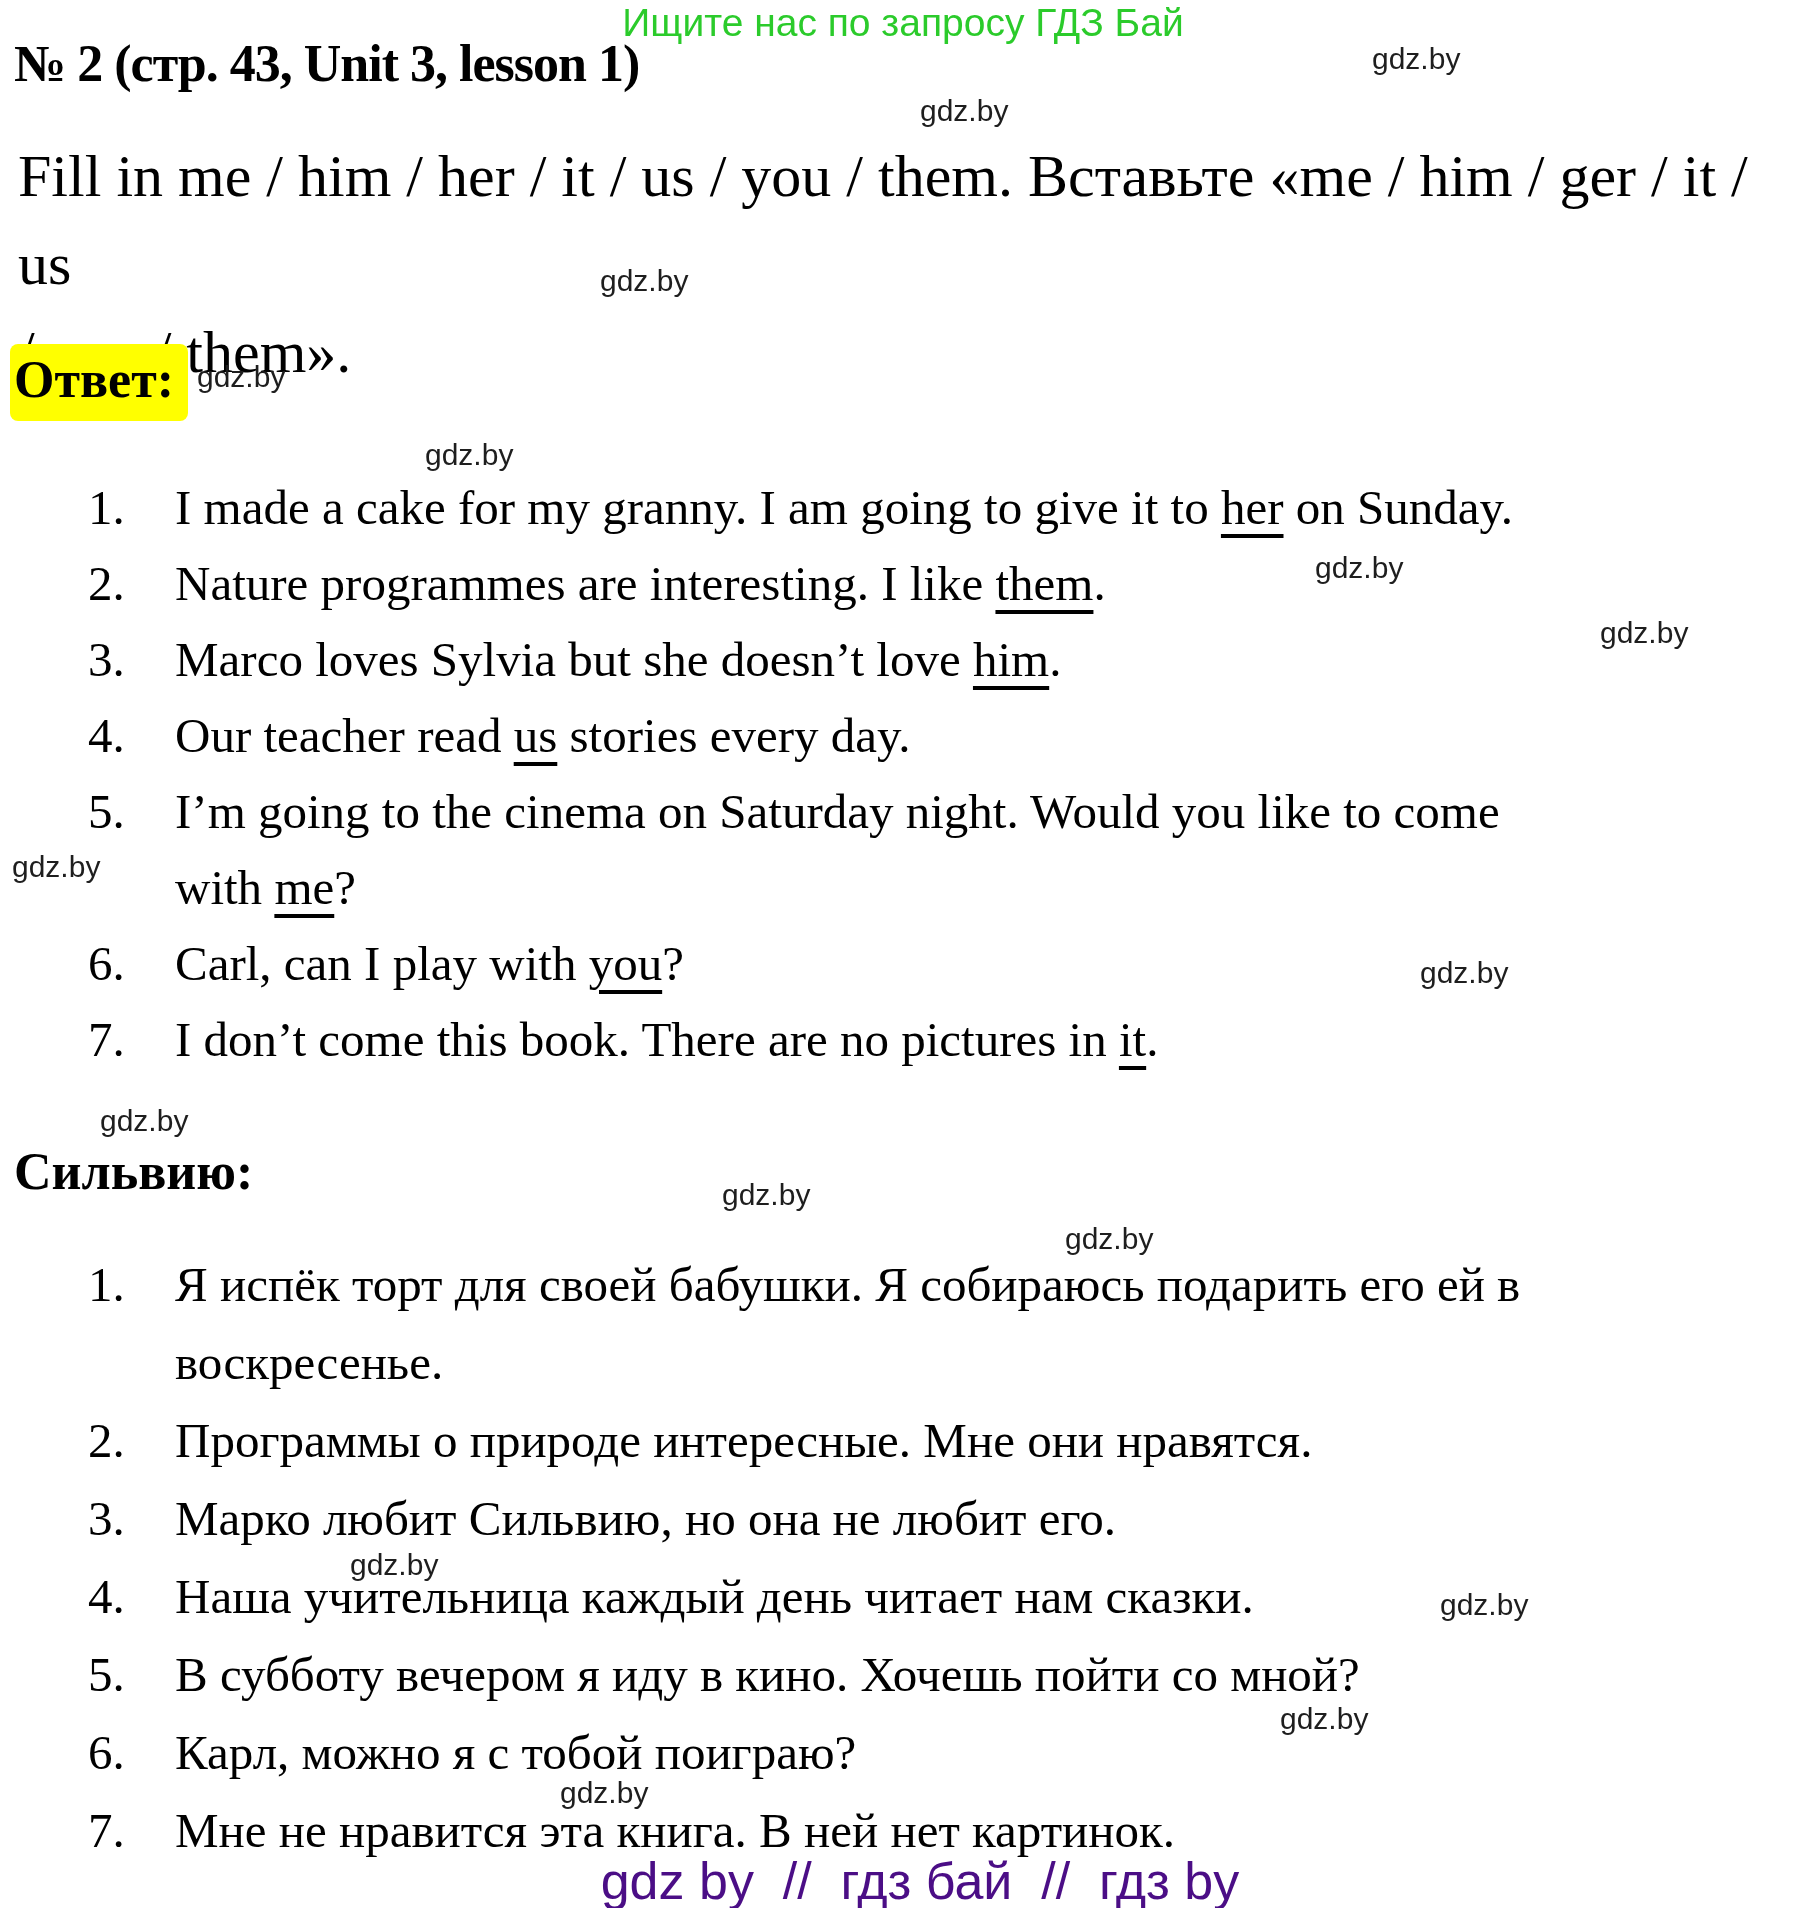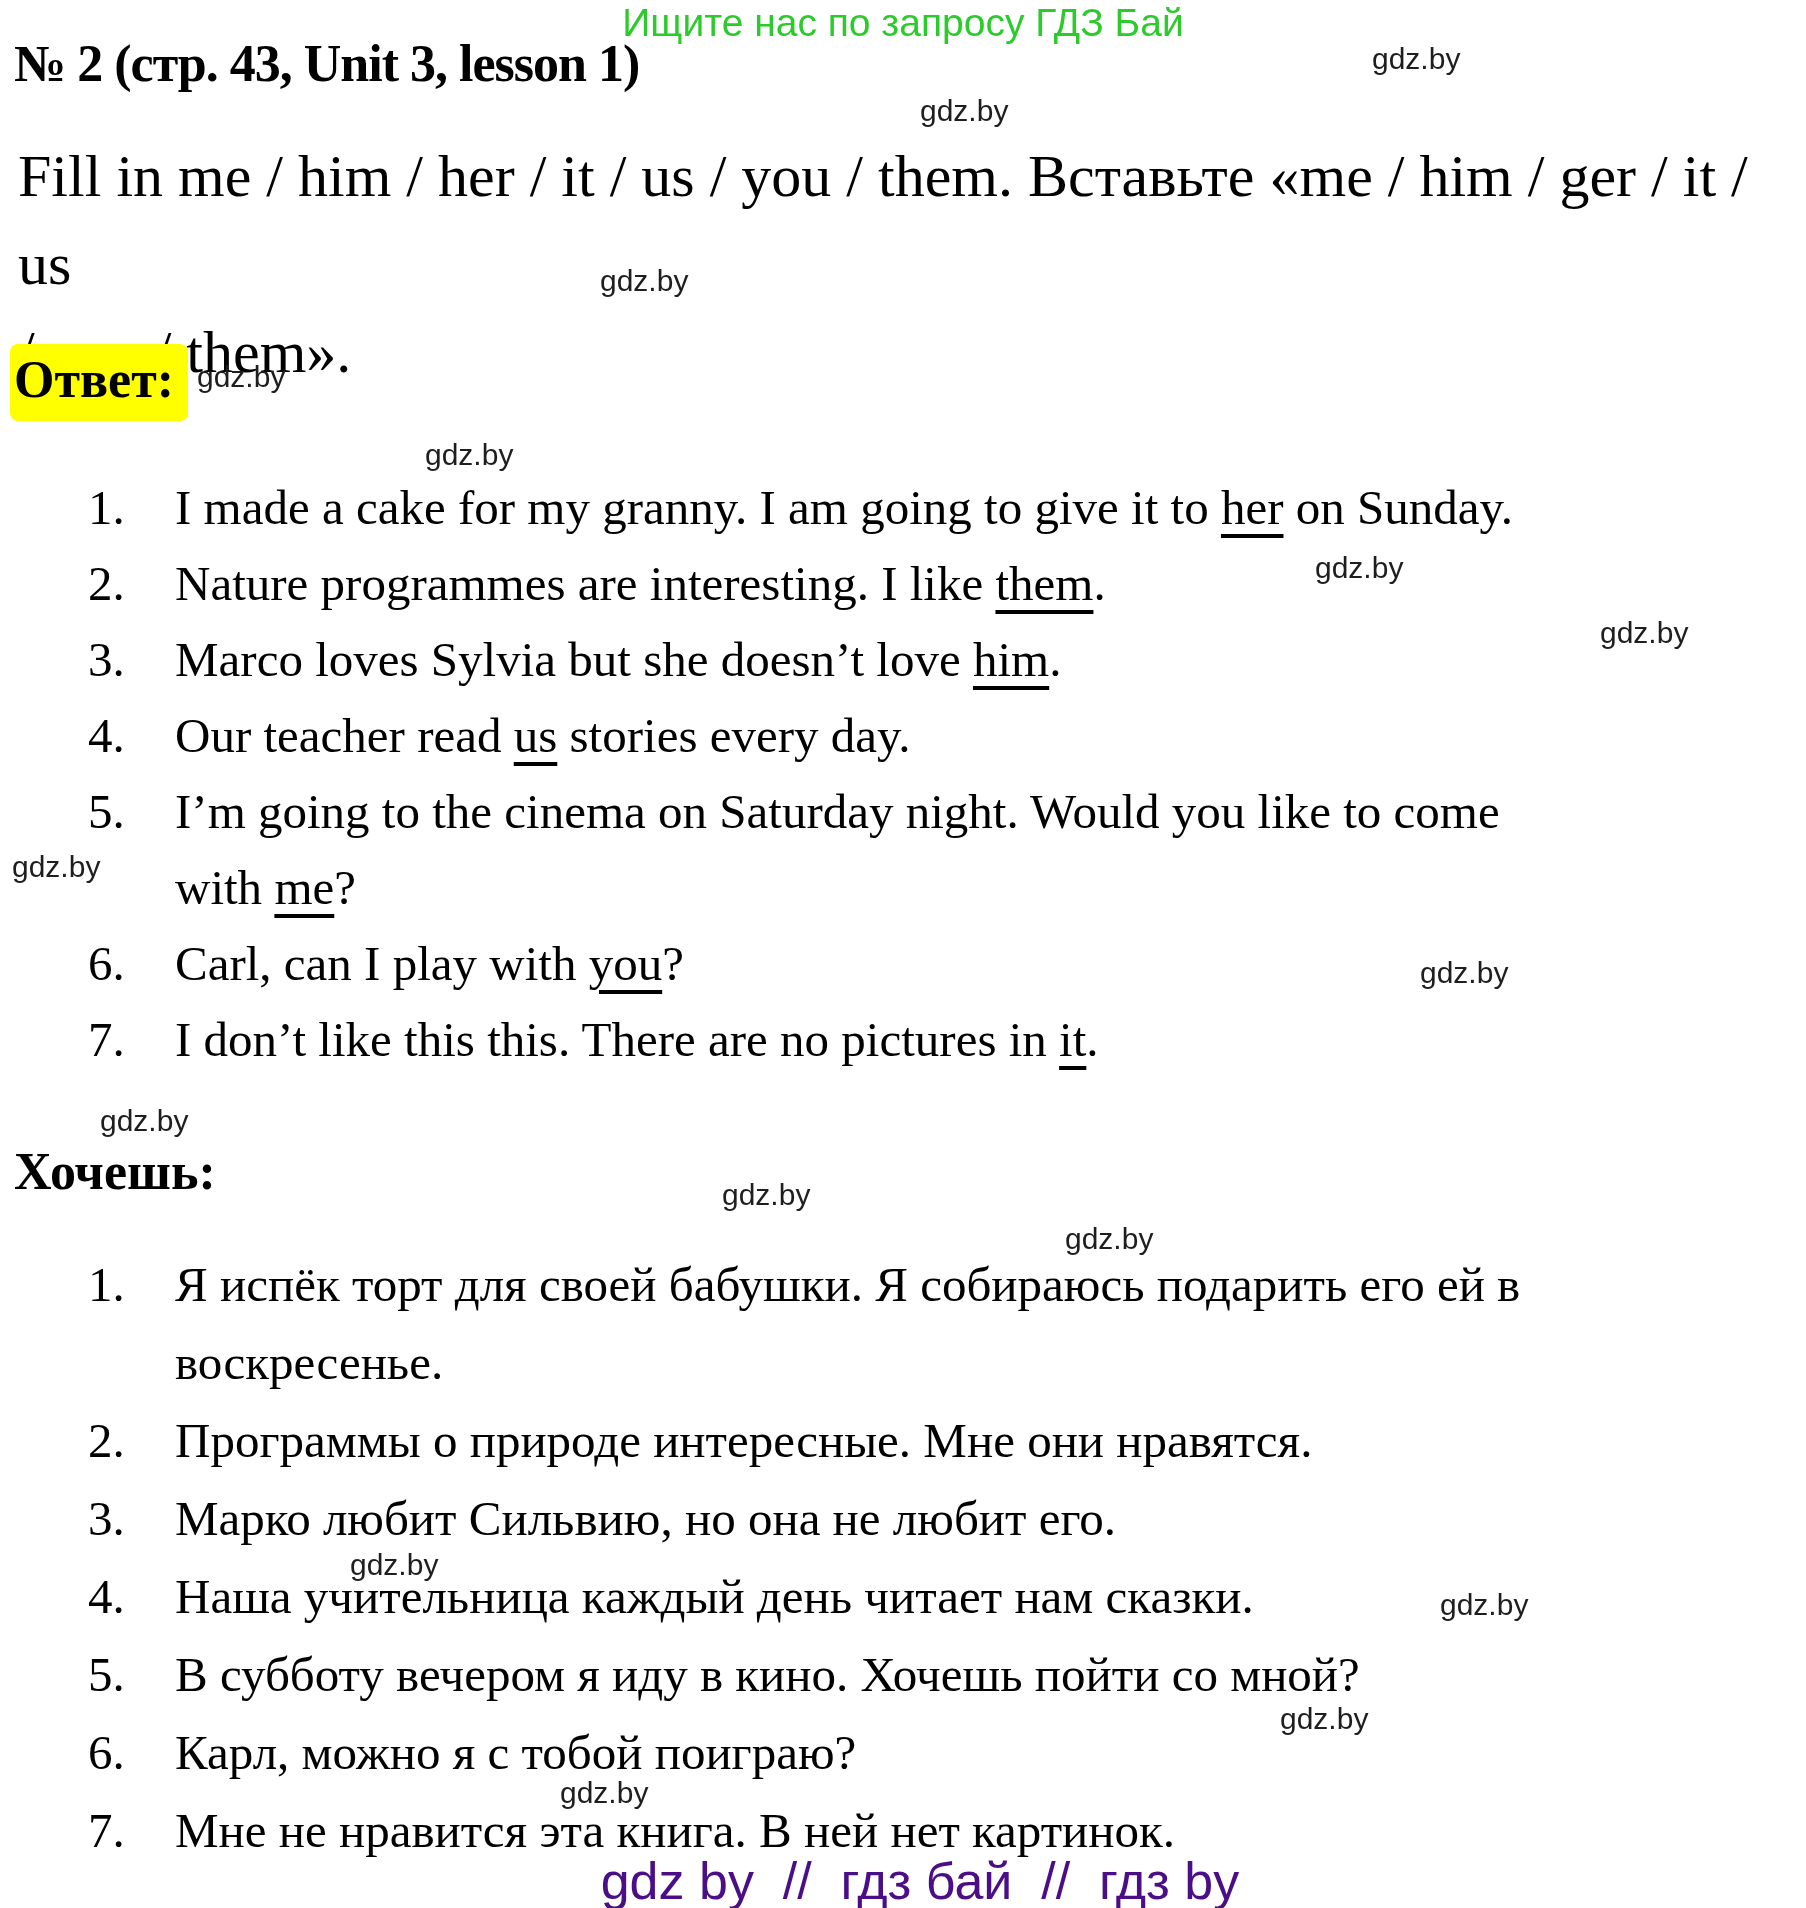--- a/index.html
+++ b/index.html
@@ -90,25 +90,25 @@
 with </span><span class="ans-word">me</span><span>?</span></span>
   </li>
 
   <li class="item">
     <span class="item-num">6.</span>
     <span class="item-text"><span>Carl, can I play with </span><span class="ans-word">you</span><span>?</span></span>
   </li>
 
   <li class="item">
     <span class="item-num">7.</span>
-    <span class="item-text"><span>I don’t like this this. There are no pictures in </span><span class="ans-word">it</span><span>.</span></span>
+    <span class="item-text"><span>I don’t come this book. There are no pictures in </span><span class="ans-word">it</span><span>.</span></span>
   </li>
 </ol>
 
-  <div class="heading translation-heading">Хочешь:</div>
+  <div class="heading translation-heading">Сильвию:</div>
   <ol class="list translations">
   <li class="item">
     <span class="item-num">1.</span>
     <span class="item-text">Я испёк торт для своей бабушки. Я собираюсь подарить его ей в
 воскресенье.</span>
   </li>
 
   <li class="item">
     <span class="item-num">2.</span>
     <span class="item-text">Программы о природе интересные. Мне они нравятся.</span>

